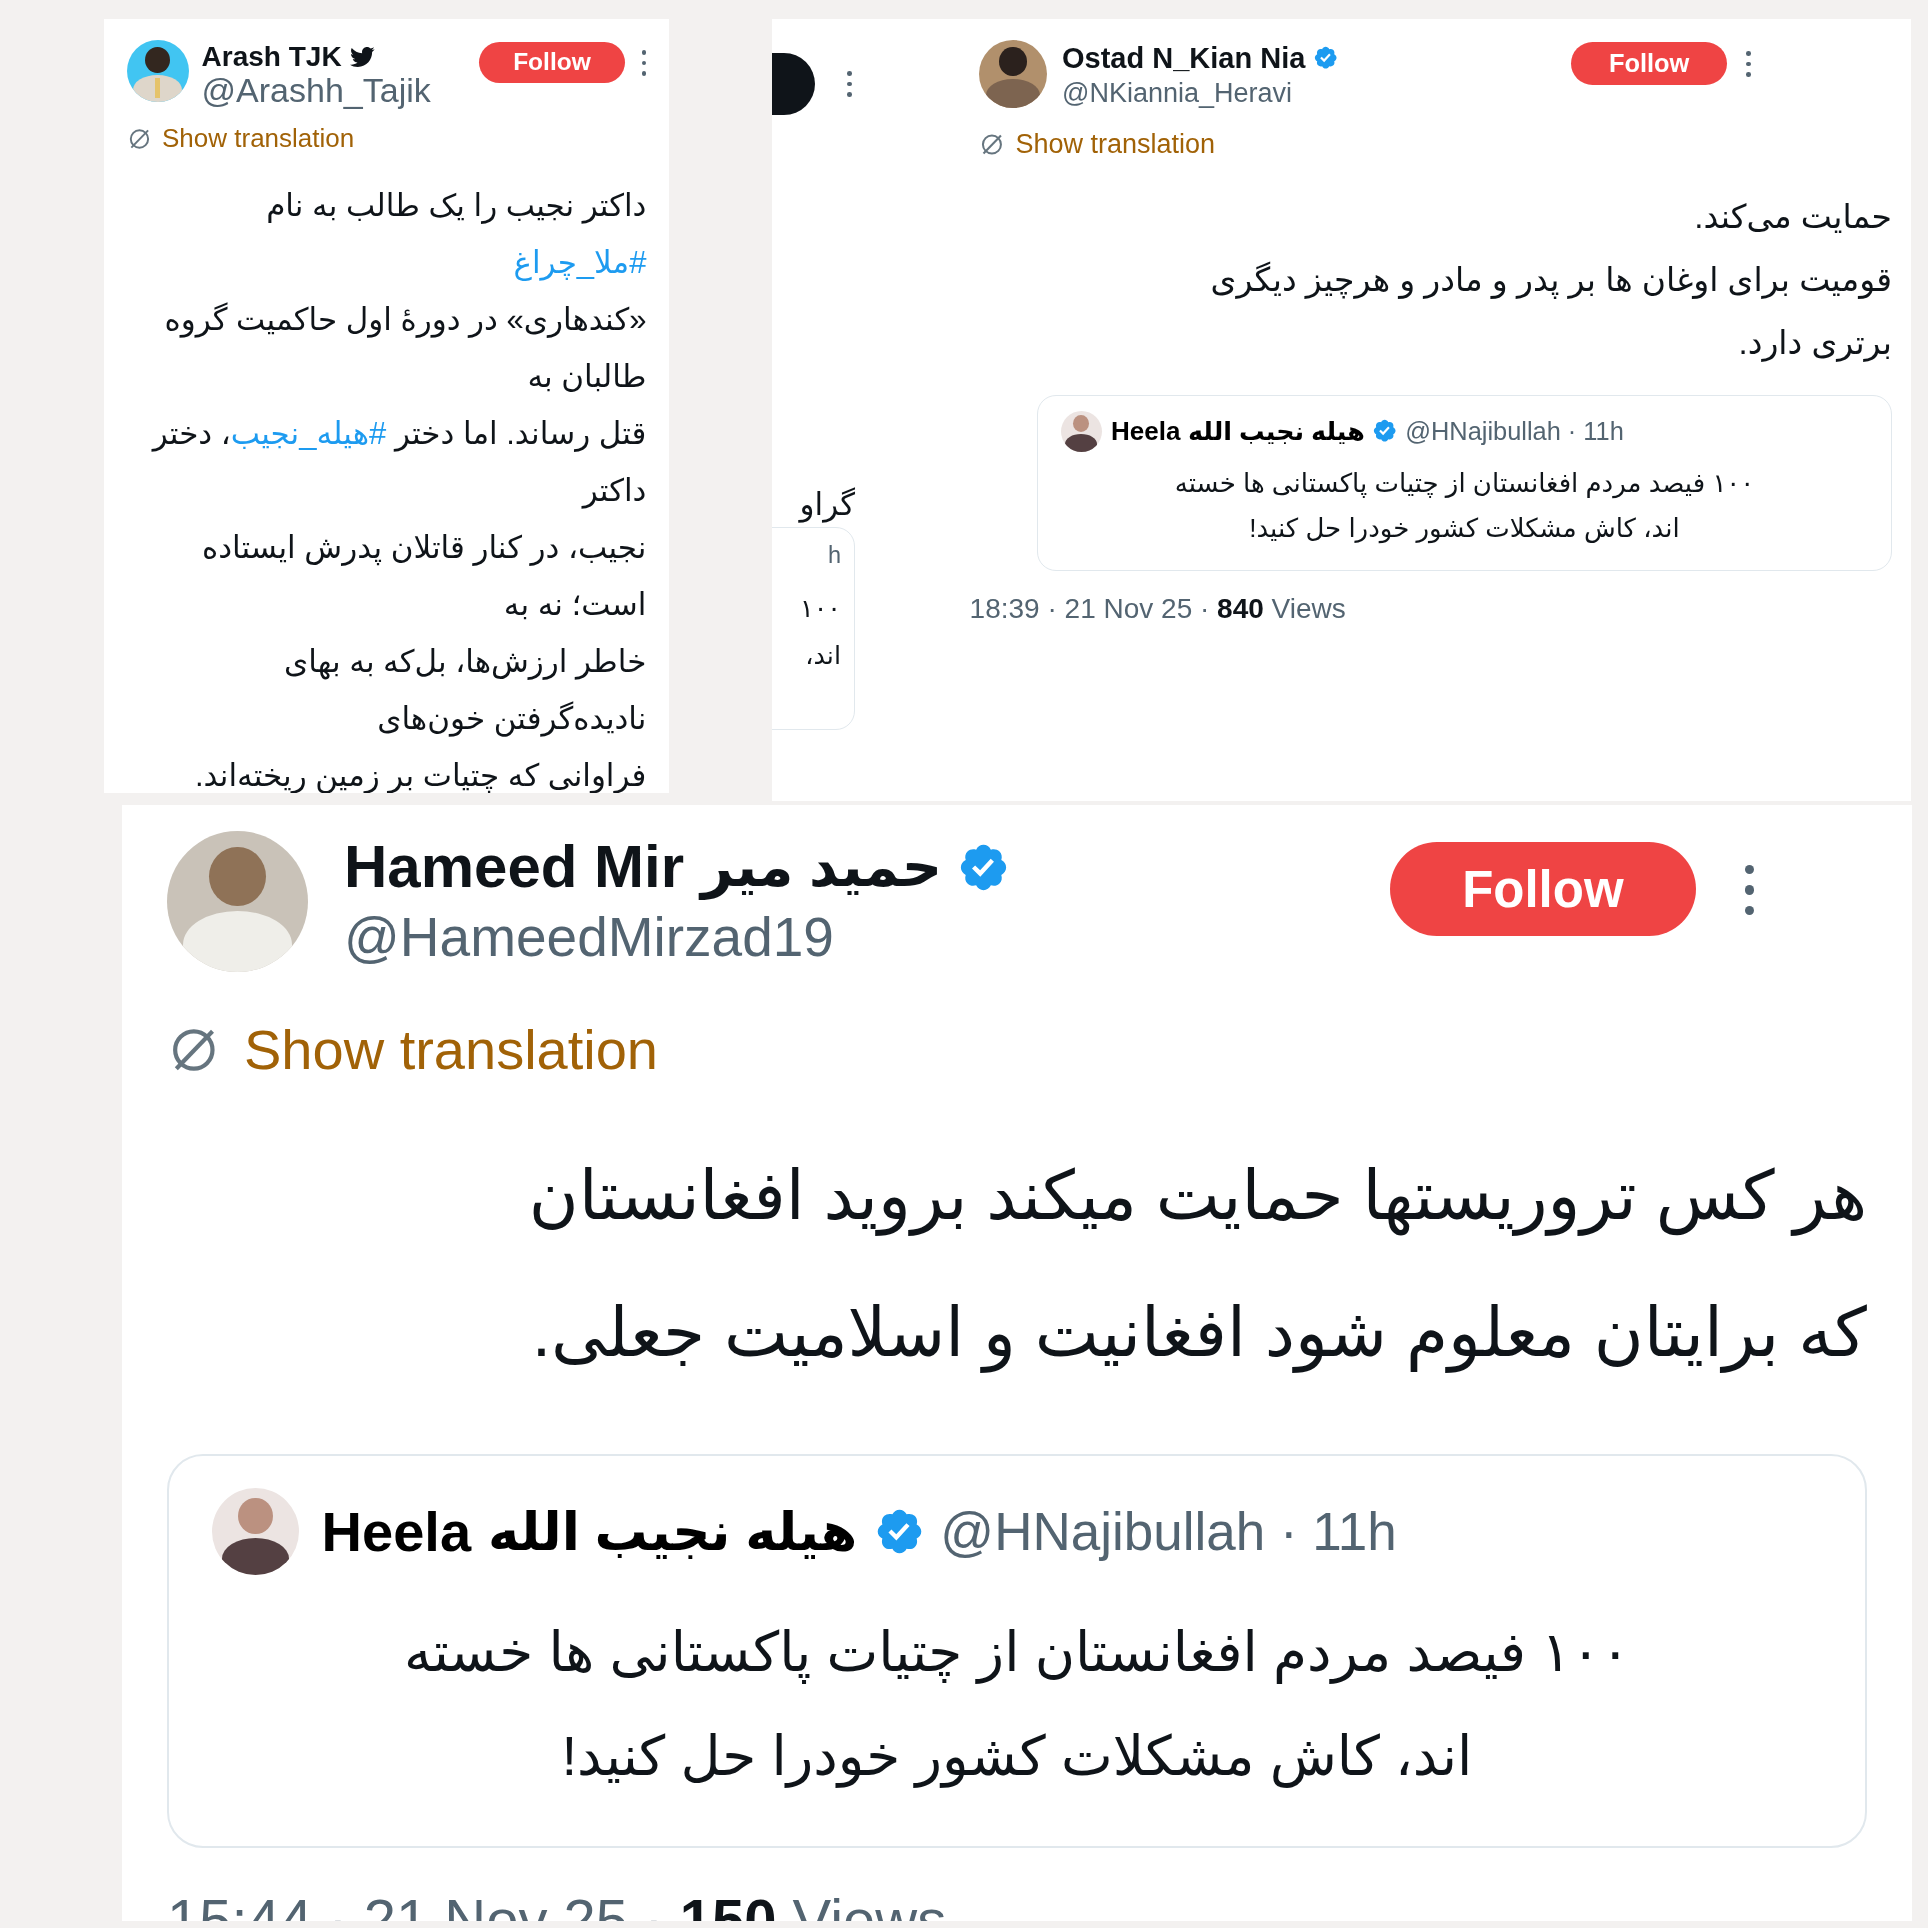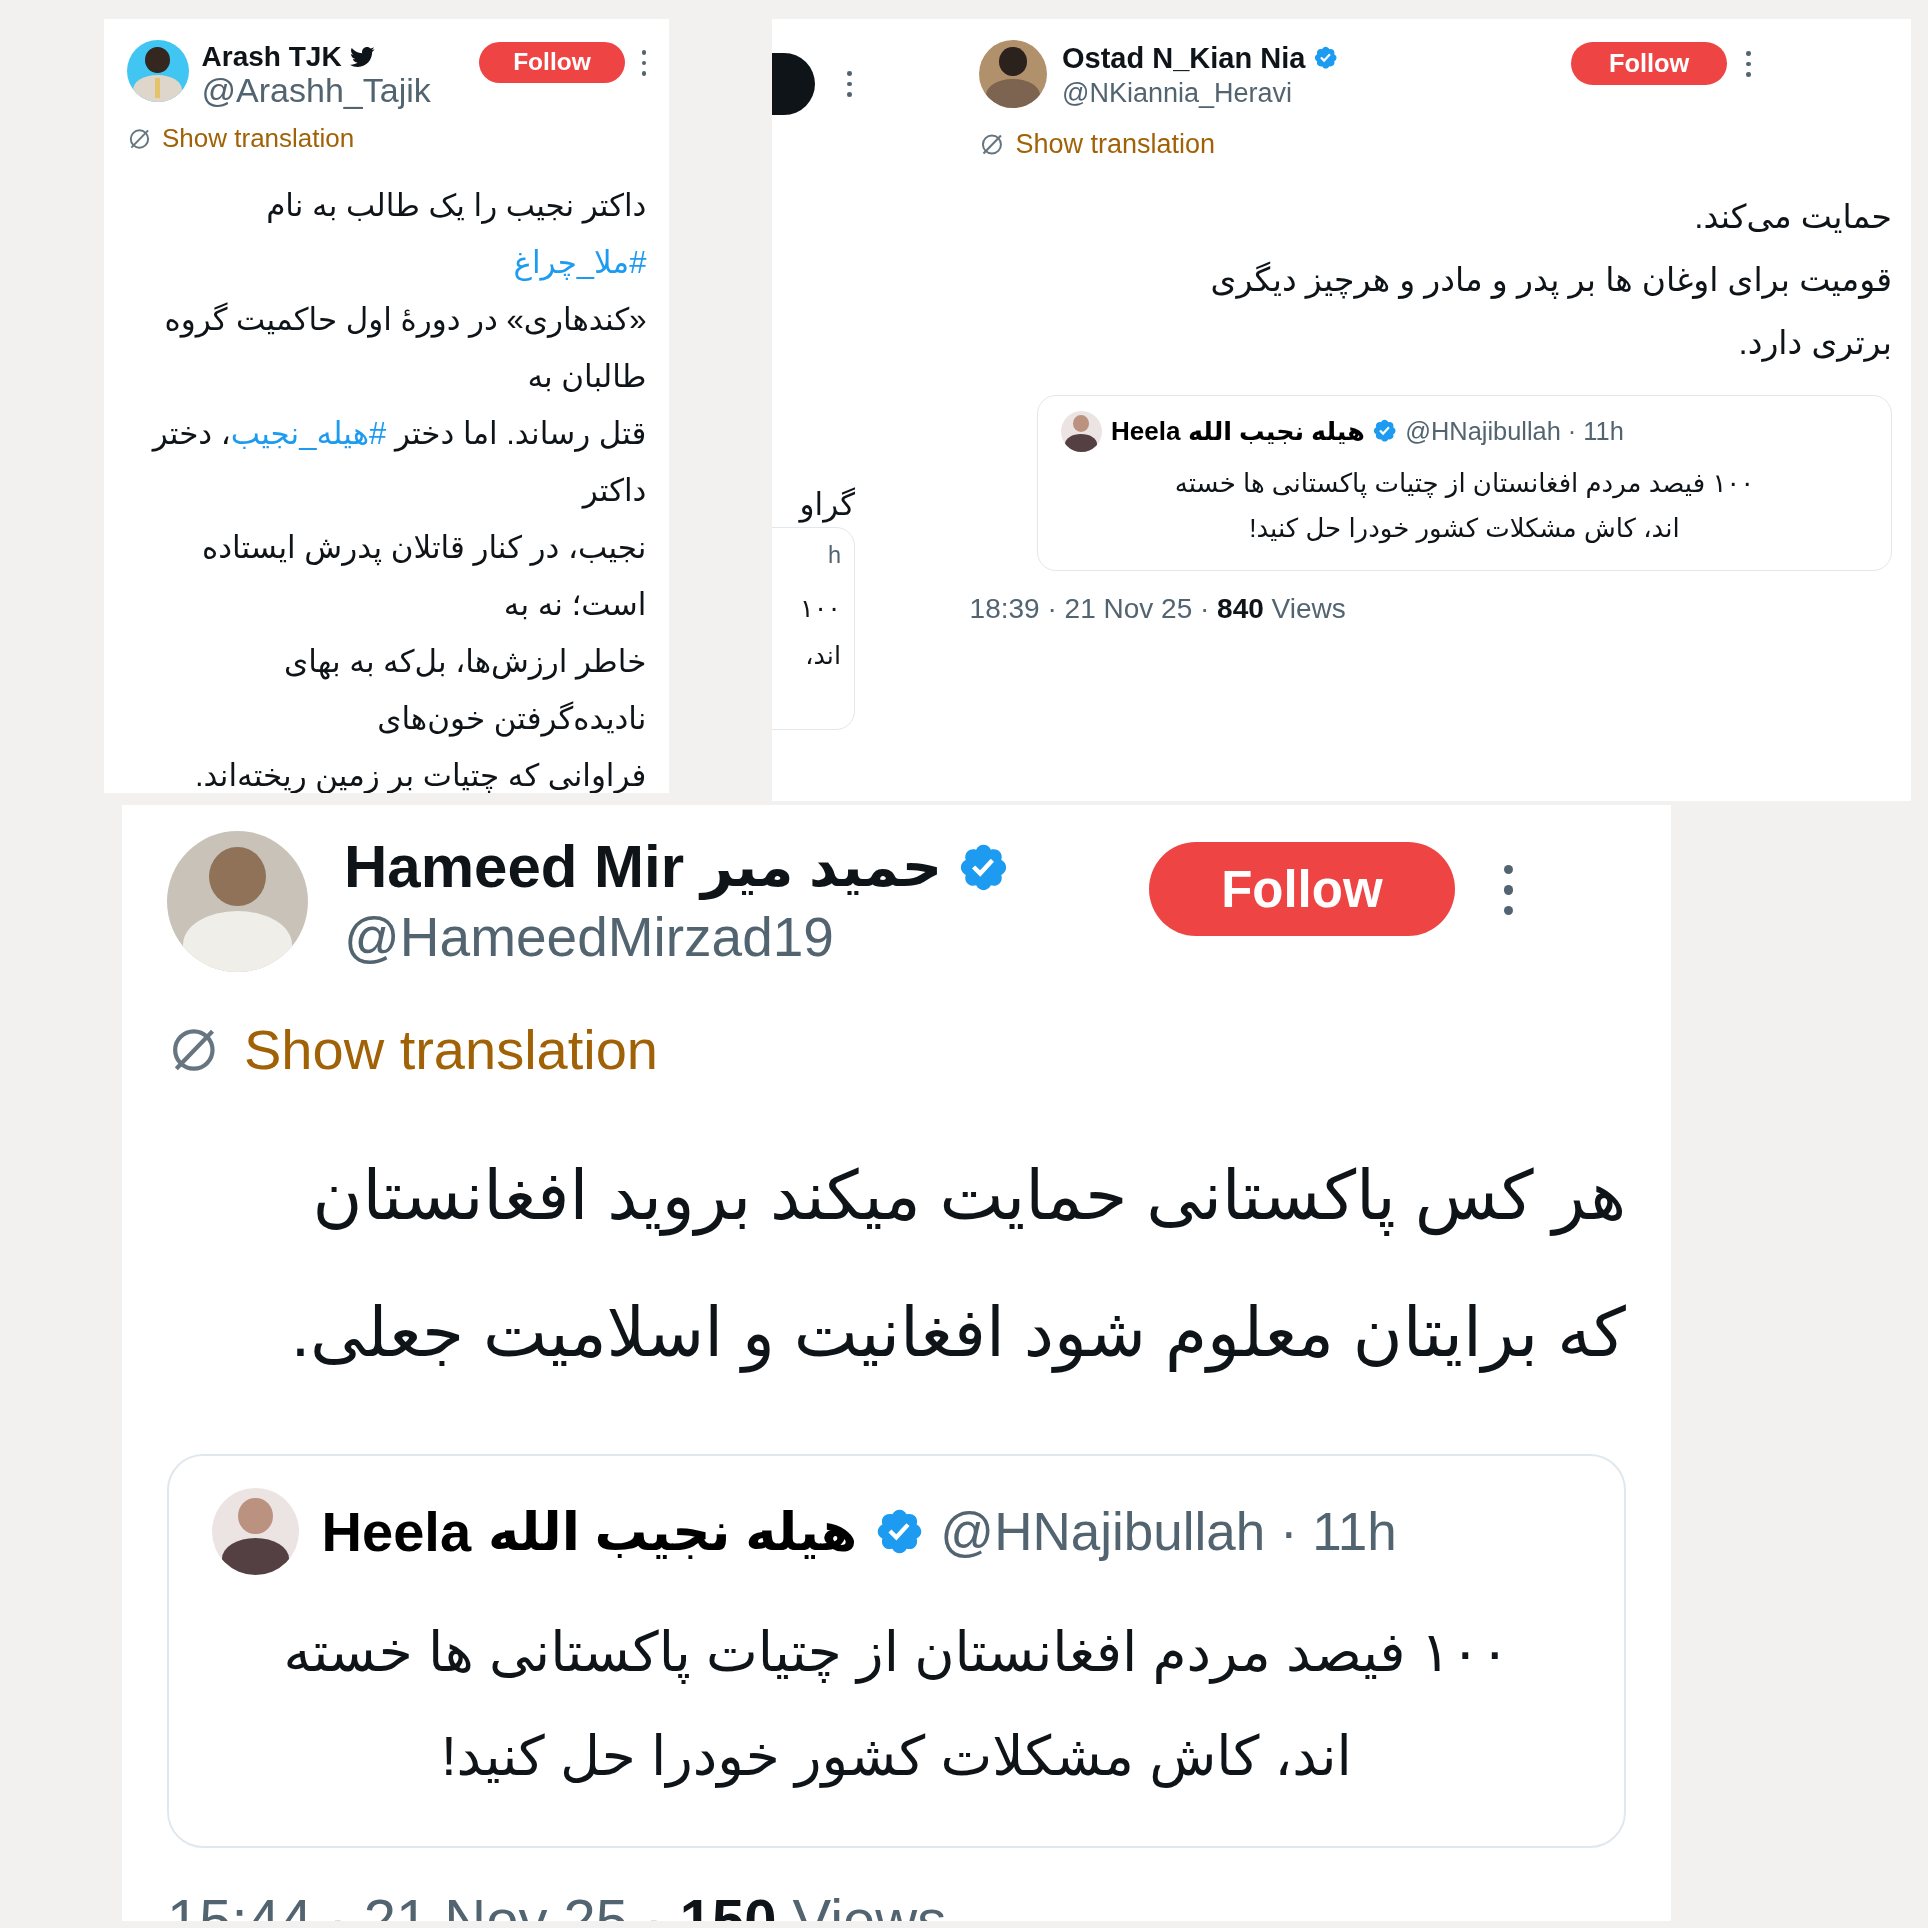--- a/index.html
+++ b/index.html
@@ -1,21 +1,21 @@
 <!DOCTYPE html>
 <html style="font-size:15px"><head>
 <meta charset="utf-8">
 <style>
   html,body{margin:0;padding:0;}
   body{font-family:"Liberation Sans","DejaVu Sans",sans-serif;background:#f3f1f0;}
   .canvas{position:relative;width:1928px;height:1928px;background:#f3f1f0;overflow:hidden;}
   .card{position:absolute;background:#ffffff;overflow:hidden;box-sizing:border-box;}
   #card1{left:104px;top:19px;width:565px;height:774px;padding:21px 22.6px;}
   #card2{left:772px;top:19px;width:1139px;height:782px;padding:21px 19px 21px 207px;}
-  #card3{left:122px;top:805px;width:1549px;height:1116px;padding:26px 45px;}
+  #card3{left:122px;top:805px;width:1790px;height:1116px;padding:26px 45px;}
 
   .hdr{display:flex;align-items:flex-start;}
   .avatar{border-radius:50%;position:relative;overflow:hidden;flex-shrink:0;}
   .av-head{position:absolute;width:40%;height:42%;border-radius:50%;left:30%;top:11%;}
   .av-body{position:absolute;width:78%;height:48%;border-radius:50% 50% 0 0;left:11%;top:57%;}
   .av-arash{background:#41c5f2;}
   .av-arash .av-head{background:#33271f;}
   .av-arash .av-body{background:#ded6ca;}
   .av-tie{position:absolute;width:9%;height:32%;left:45.5%;top:62%;background:#e5c36a;}
   .av-ostad{background:linear-gradient(180deg,#a58songs 0%,#b59a78 100%);background:#b1906c;}
@@ -285,21 +285,21 @@
     </div>
 
     <div class="showtr">
       <svg viewBox="0 0 24 24">
           <use href="#def-translate"></use>
         </svg>
       <span class="st-label">Show translation</span>
     </div>
 
     <div class="tweet-body">
-        <div class="bl"><span>هر کس پاکستانی حمایت میکند بروید افغانستان</span></div>
+        <div class="bl"><span>هر کس تروریستها حمایت میکند بروید افغانستان</span></div>
         <div class="bl"><span>که برایتان معلوم شود افغانیت و اسلامیت جعلی.</span></div>
       </div>
 
     <div class="quote">
       <div class="q-hdr">
         <div class="avatar av-heela q-av">
           <div class="av-head"></div>
             <div class="av-body"></div>
         </div>
         <span class="q-name">Heela</span>

